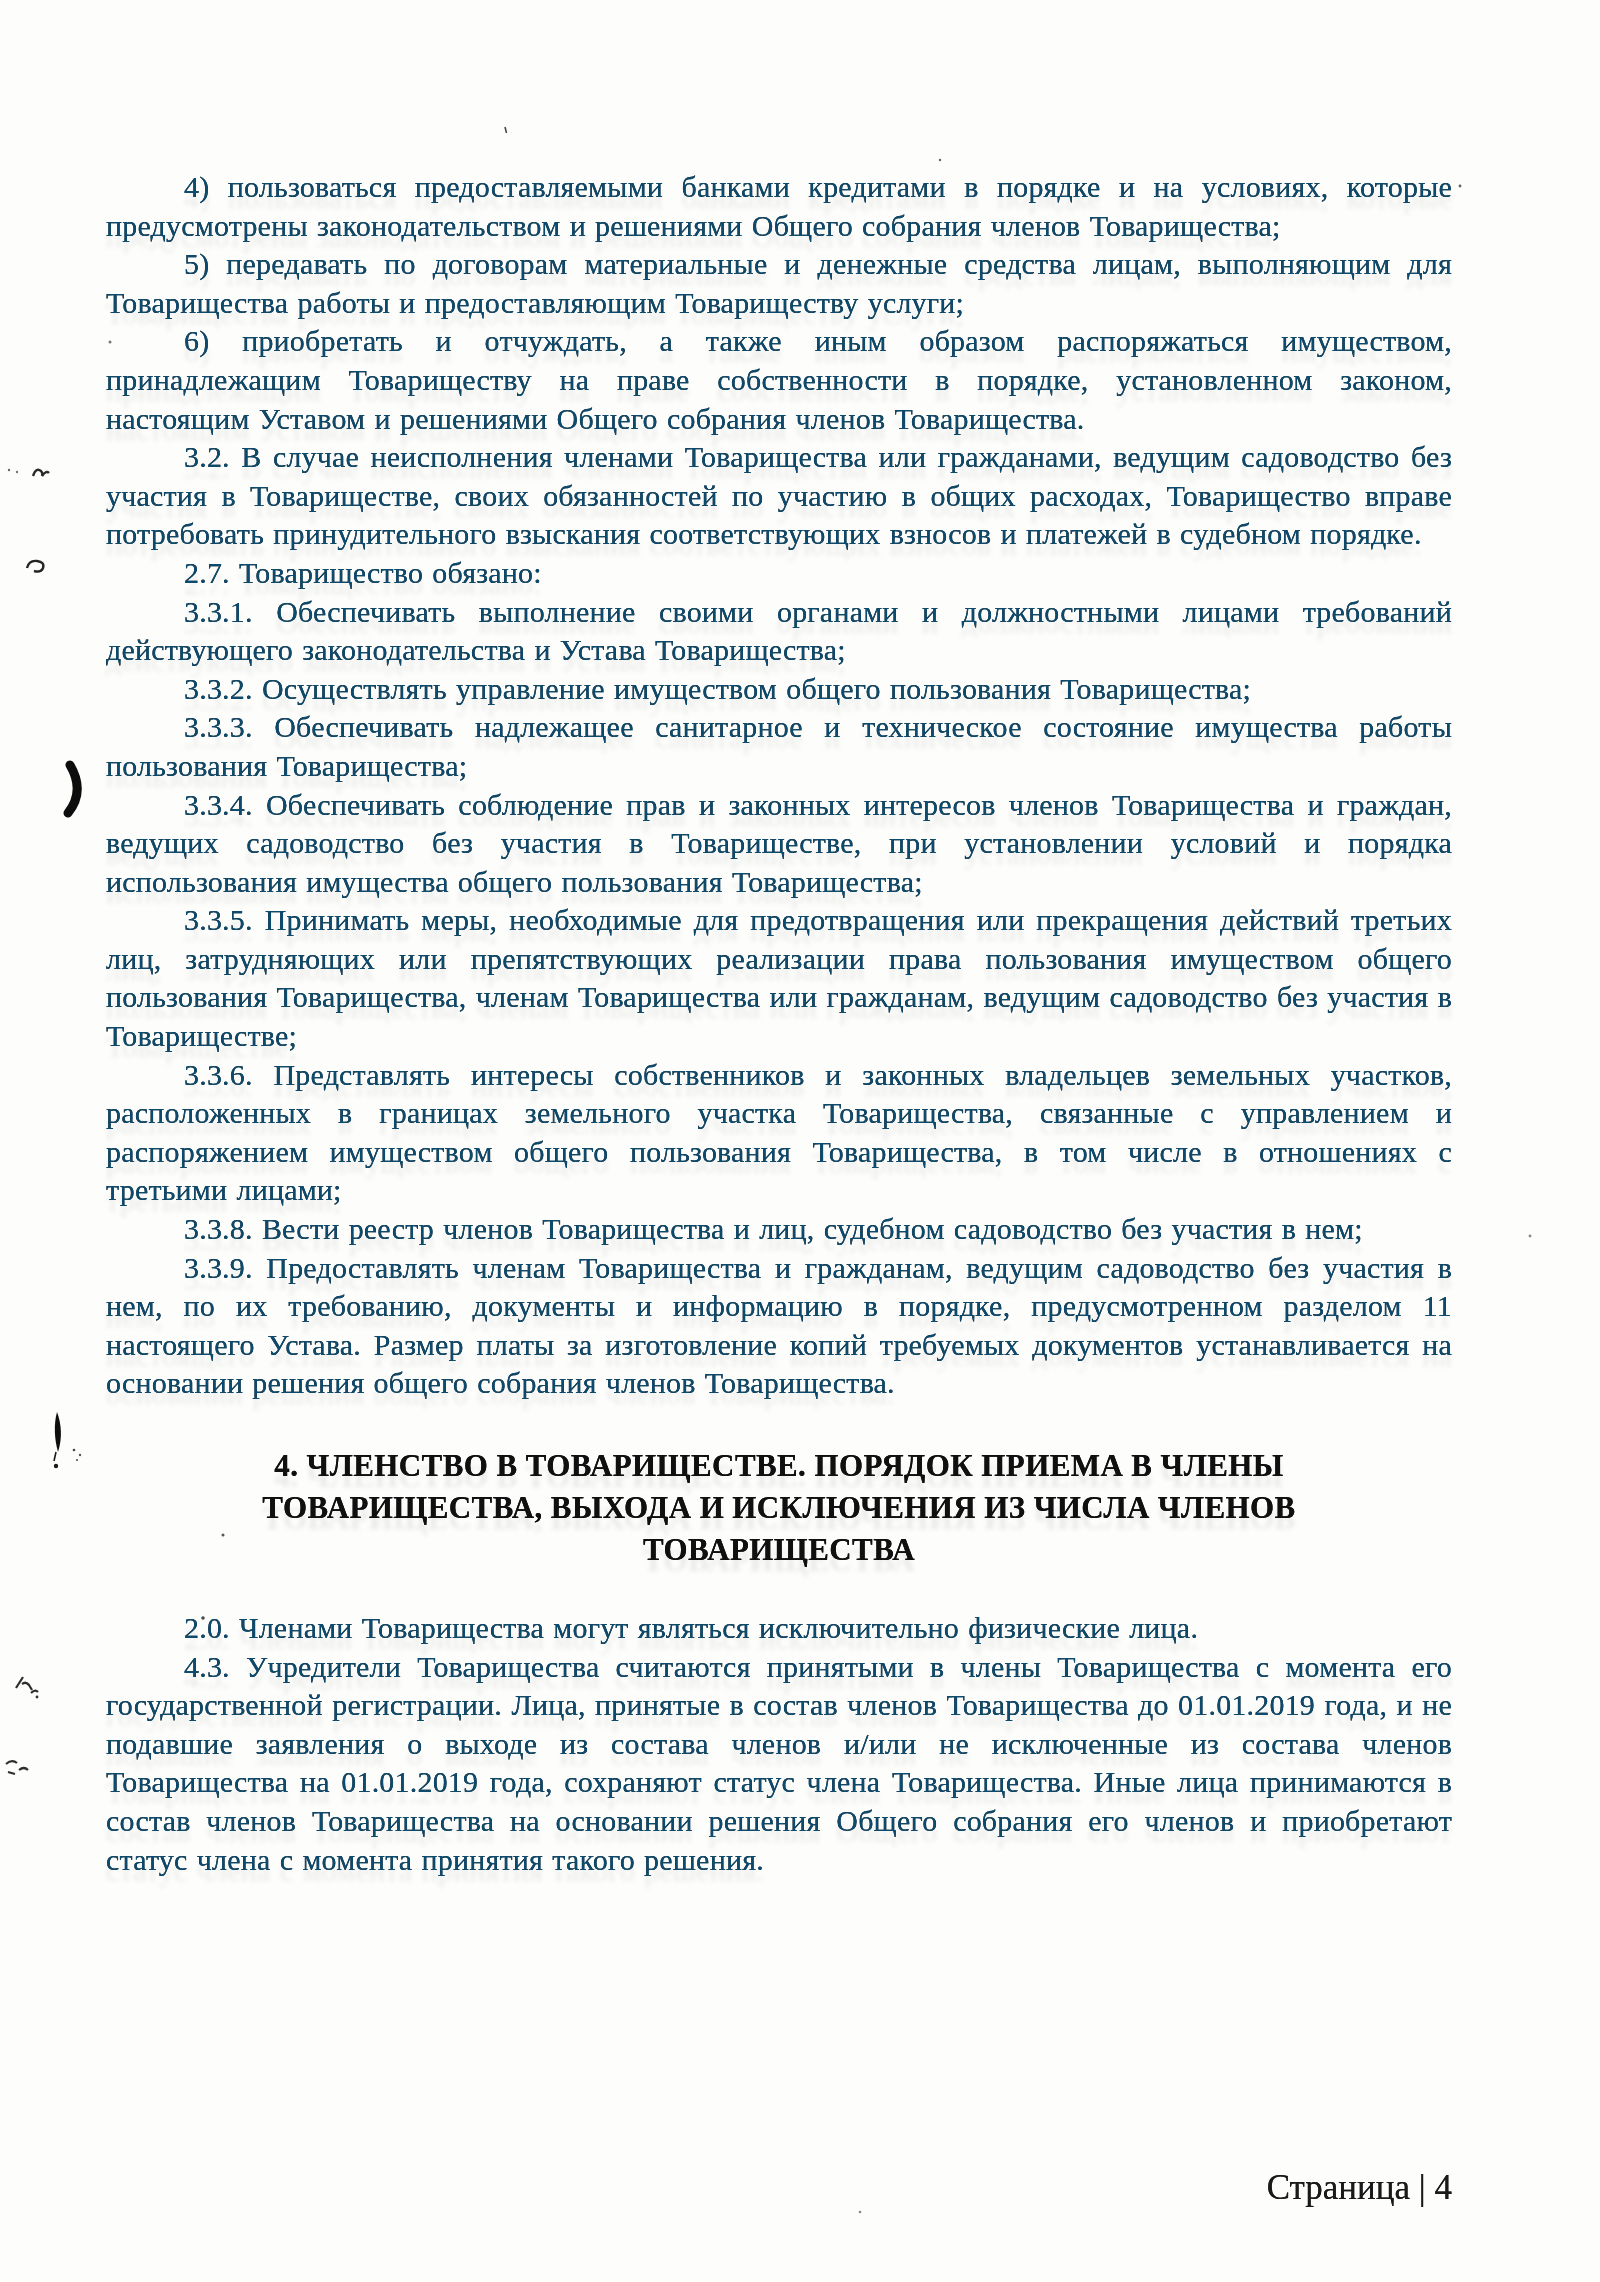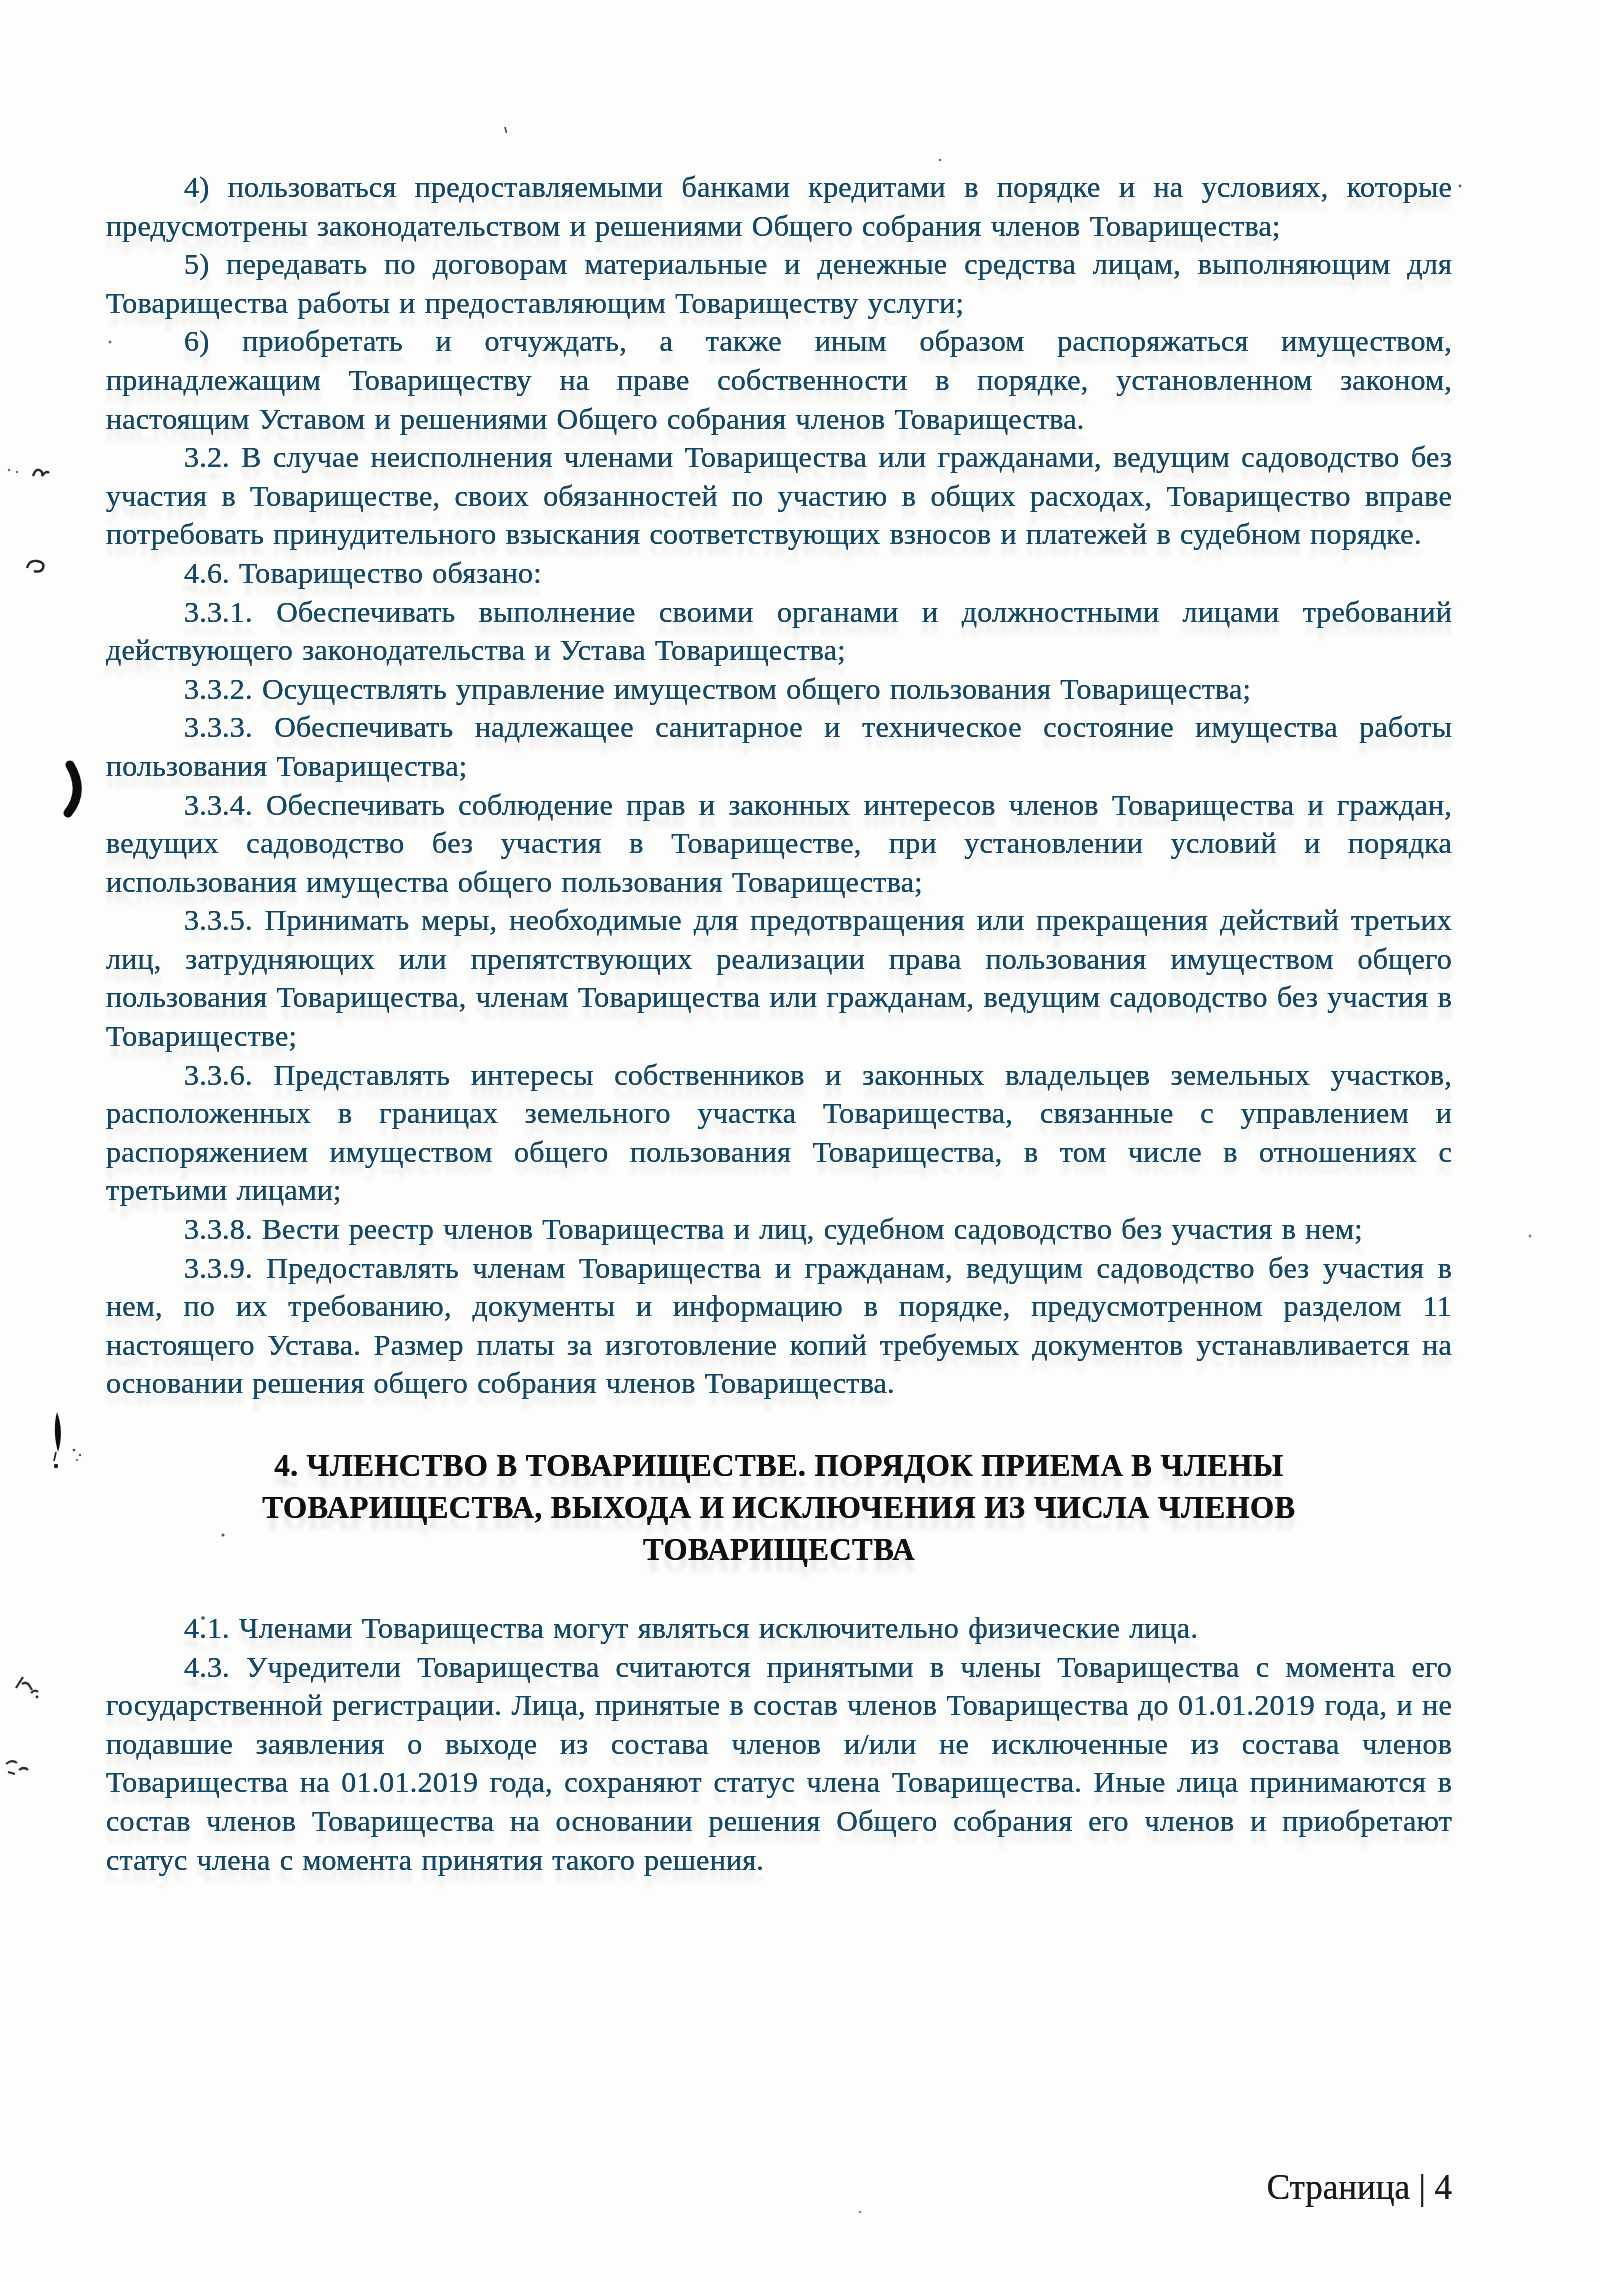--- a/index.html
+++ b/index.html
@@ -56,37 +56,37 @@
 </head>
 <body>
 
 <div class="page">
 
   <div class="content">
     <p class="para">4) пользоваться предоставляемыми банками кредитами в порядке и на условиях, которые предусмотрены законодательством и решениями Общего собрания членов Товарищества;</p>
     <p class="para">5) передавать по договорам материальные и денежные средства лицам, выполняющим для Товарищества работы и предоставляющим Товариществу услуги;</p>
     <p class="para">6) приобретать и отчуждать, а также иным образом распоряжаться имуществом, принадлежащим Товариществу на праве собственности в порядке, установленном законом, настоящим Уставом и решениями Общего собрания членов Товарищества.</p>
     <p class="para">3.2. В случае неисполнения членами Товарищества или гражданами, ведущим садоводство без участия в Товариществе, своих обязанностей по участию в общих расходах, Товарищество вправе потребовать принудительного взыскания соответствующих взносов и платежей в судебном порядке.</p>
-    <p class="para">4.6. Товарищество обязано:</p>
+    <p class="para">2.7. Товарищество обязано:</p>
     <p class="para">3.3.1. Обеспечивать выполнение своими органами и должностными лицами требований действующего законодательства и Устава Товарищества;</p>
     <p class="para">3.3.2. Осуществлять управление имуществом общего пользования Товарищества;</p>
     <p class="para">3.3.3. Обеспечивать надлежащее санитарное и техническое состояние имущества работы пользования Товарищества;</p>
     <p class="para">3.3.4. Обеспечивать соблюдение прав и законных интересов членов Товарищества и граждан, ведущих садоводство без участия в Товариществе, при установлении условий и порядка использования имущества общего пользования Товарищества;</p>
     <p class="para">3.3.5. Принимать меры, необходимые для предотвращения или прекращения действий третьих лиц, затрудняющих или препятствующих реализации права пользования имуществом общего пользования Товарищества,  членам Товарищества или гражданам, ведущим садоводство без участия в Товариществе;</p>
     <p class="para">3.3.6. Представлять интересы собственников и законных владельцев земельных участков, расположенных в границах земельного участка Товарищества, связанные с управлением и распоряжением имуществом общего пользования Товарищества, в том числе в отношениях с третьими лицами;</p>
     <p class="para">3.3.8. Вести реестр членов Товарищества и лиц, судебном садоводство без участия в нем;</p>
     <p class="para">3.3.9. Предоставлять членам Товарищества и гражданам, ведущим садоводство без участия в нем, по их требованию, документы и информацию в порядке, предусмотренном разделом 11 настоящего Устава. Размер платы за изготовление копий требуемых документов устанавливается на основании решения общего собрания членов Товарищества.</p>
 
     <div class="heading">
       <div>4. ЧЛЕНСТВО В ТОВАРИЩЕСТВЕ. ПОРЯДОК ПРИЕМА В ЧЛЕНЫ</div>
       <div>ТОВАРИЩЕСТВА, ВЫХОДА И ИСКЛЮЧЕНИЯ ИЗ ЧИСЛА ЧЛЕНОВ</div>
       <div>ТОВАРИЩЕСТВА</div>
     </div>
 
-    <p class="para">4.1. Членами Товарищества могут являться исключительно физические лица.</p>
+    <p class="para">2.0. Членами Товарищества могут являться исключительно физические лица.</p>
     <p class="para">4.3. Учредители Товарищества считаются принятыми в члены Товарищества с момента его государственной регистрации. Лица, принятые в состав членов Товарищества до 01.01.2019 года, и не подавшие заявления о выходе из состава членов и/или не исключенные из состава членов Товарищества на  01.01.2019 года, сохраняют статус члена Товарищества. Иные лица принимаются в состав членов Товарищества на основании решения Общего собрания его членов и приобретают статус члена с момента принятия такого решения.</p>
   </div>
 
   <div class="page-footer">Страница | 4</div>
 
   <svg class="artifacts" width="1600" height="2282" viewBox="0 0 1600 2282" xmlns="http://www.w3.org/2000/svg">
     <g>
       <path d="M33,476 q3,-9 8,-5 q2,2 1,5 q4,-6 7,-3" stroke="#2b2b2b" stroke-width="2.4" fill="none"></path>
       <circle cx="9" cy="470" r="1.2" fill="#666"></circle>
       <circle cx="17" cy="472" r="1.2" fill="#777"></circle>

